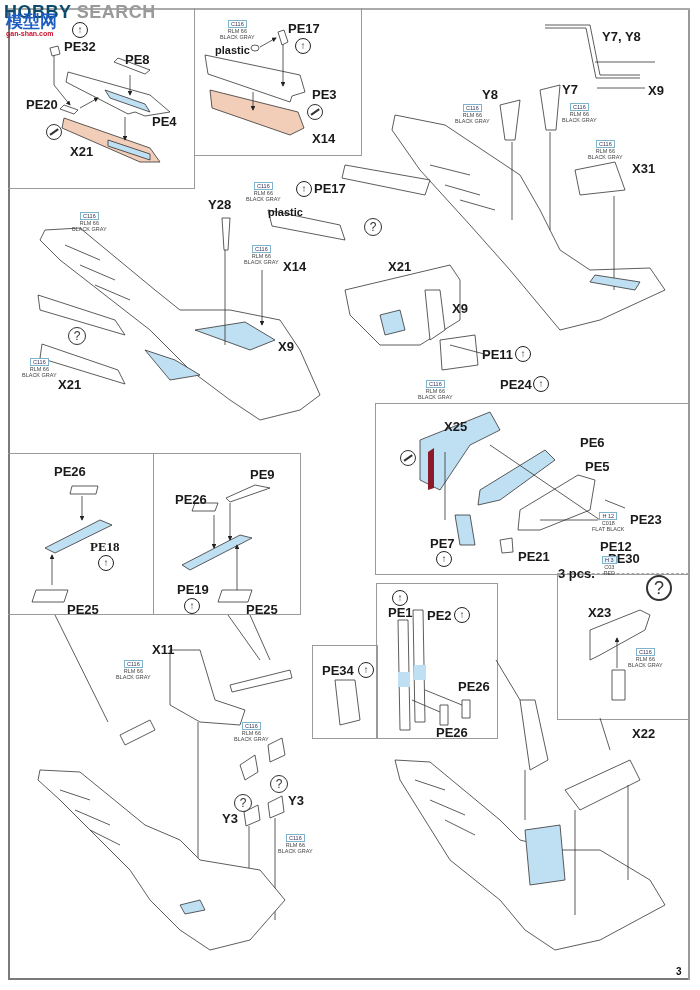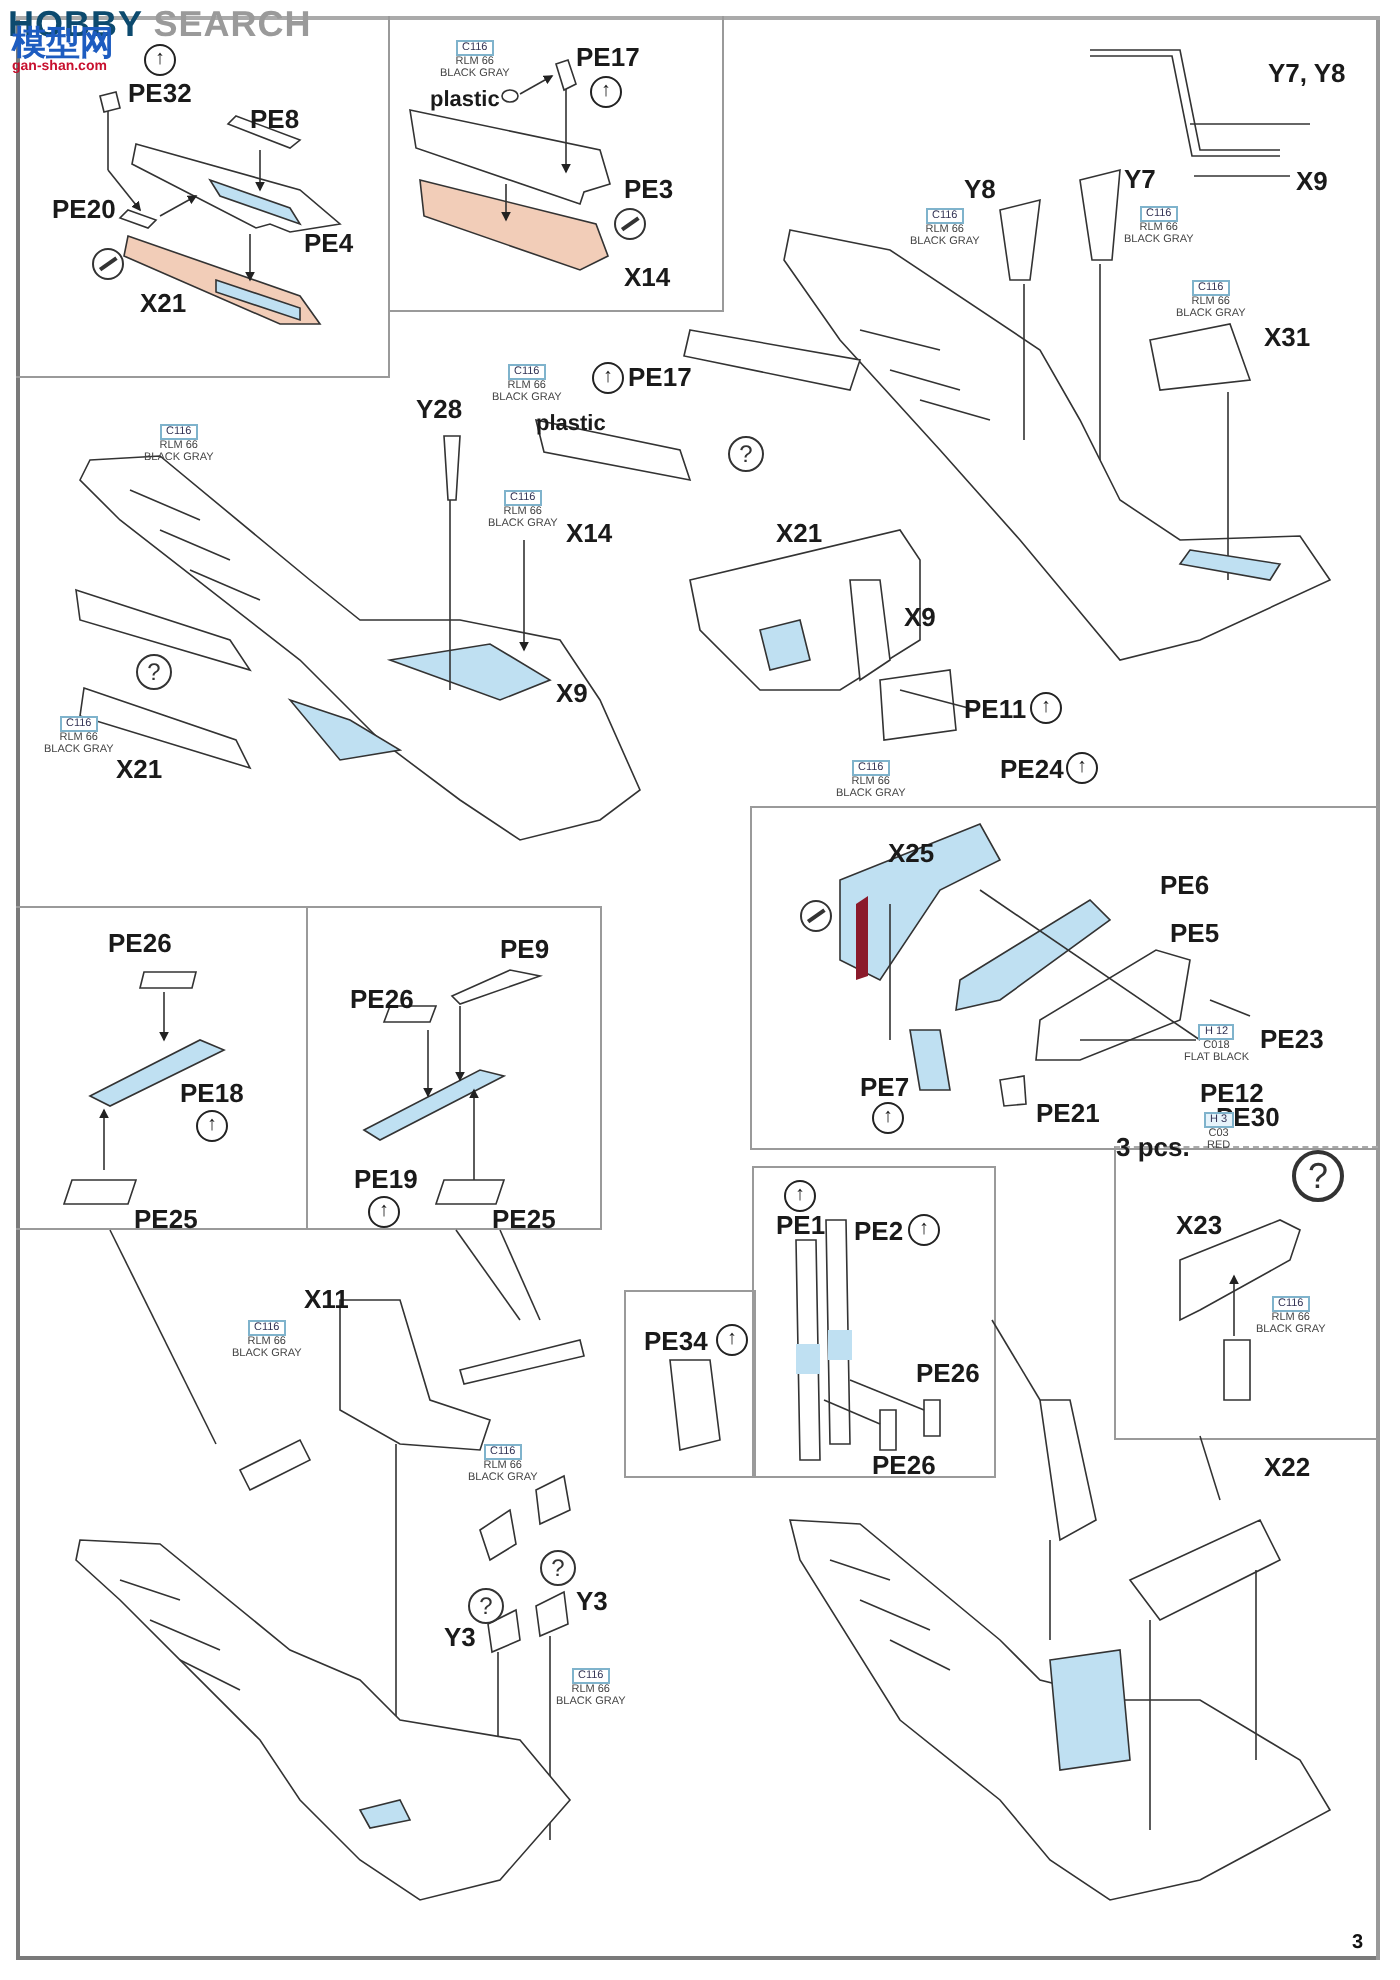--- a/index.html
+++ b/index.html
@@ -225,21 +225,21 @@
 <div class="icon-cut" style="left:46px;top:124px;"></div>
 
 <div class="paint" style="left:220px;top:20px;"><span class="code">C116</span><br><span>RLM 66</span><br><span>BLACK GRAY</span></div>
 <div class="lbl" style="left:288px;top:22px;">PE17</div>
 <div class="icon-circle" style="left:295px;top:38px;">↑</div>
 <div class="plastic" style="left:215px;top:44px;">plastic</div>
 <div class="lbl" style="left:312px;top:88px;">PE3</div>
 <div class="lbl" style="left:312px;top:132px;">X14</div>
 <div class="icon-cut" style="left:307px;top:104px;"></div>
 
-<div class="lbl" style="left:602px;top:30px;margin-left:32px;">Y7, Y8</div>
+<div class="lbl" style="left:602px;top:30px;">Y7, Y8</div>
 <div class="lbl" style="left:648px;top:84px;">X9</div>
 <div class="lbl" style="left:482px;top:88px;">Y8</div>
 <div class="lbl" style="left:562px;top:83px;">Y7</div>
 <div class="lbl" style="left:632px;top:162px;">X31</div>
 <div class="paint" style="left:455px;top:104px;"><span class="code">C116</span><br><span>RLM 66</span><br><span>BLACK GRAY</span></div>
 <div class="paint" style="left:562px;top:103px;"><span class="code">C116</span><br><span>RLM 66</span><br><span>BLACK GRAY</span></div>
 <div class="paint" style="left:588px;top:140px;"><span class="code">C116</span><br><span>RLM 66</span><br><span>BLACK GRAY</span></div>
 
 <div class="paint" style="left:72px;top:212px;"><span class="code">C116</span><br><span>RLM 66</span><br><span>BLACK GRAY</span></div>
 <div class="lbl" style="left:208px;top:198px;">Y28</div>
@@ -271,21 +271,21 @@
 <div class="paint" style="left:592px;top:512px;"><span class="code">H 12</span><br><span>C018</span><br><span>FLAT BLACK</span></div>
 <div class="lbl" style="left:600px;top:540px;">PE12</div>
 <div class="lbl" style="left:430px;top:537px;">PE7</div>
 <div class="icon-circle" style="left:436px;top:551px;">↑</div>
 <div class="lbl" style="left:518px;top:550px;">PE21</div>
 <div class="lbl" style="left:560px;top:552px;margin-left:48px;">PE30</div>
 <div class="lbl" style="left:558px;top:567px;text-align:right;">3 pcs.</div>
 <div class="paint red" style="left:602px;top:556px;"><span class="code">H 3</span><br><span>C03</span><br><span>RED</span></div>
 
 <div class="lbl" style="left:54px;top:465px;">PE26</div>
-<div class="lbl" style="left:90px;top:540px;">PE18</div>
+<div class="lbl" style="left:90px;top:540px;font-family:Liberation Serif, serif;">PE18</div>
 <div class="icon-circle" style="left:98px;top:555px;">↑</div>
 <div class="lbl" style="left:67px;top:603px;">PE25</div>
 
 <div class="lbl" style="left:250px;top:468px;">PE9</div>
 <div class="lbl" style="left:175px;top:493px;">PE26</div>
 <div class="lbl" style="left:177px;top:583px;">PE19</div>
 <div class="icon-circle" style="left:184px;top:598px;">↑</div>
 <div class="lbl" style="left:246px;top:603px;">PE25</div>
 
 <div class="lbl" style="left:152px;top:643px;">X11</div>

